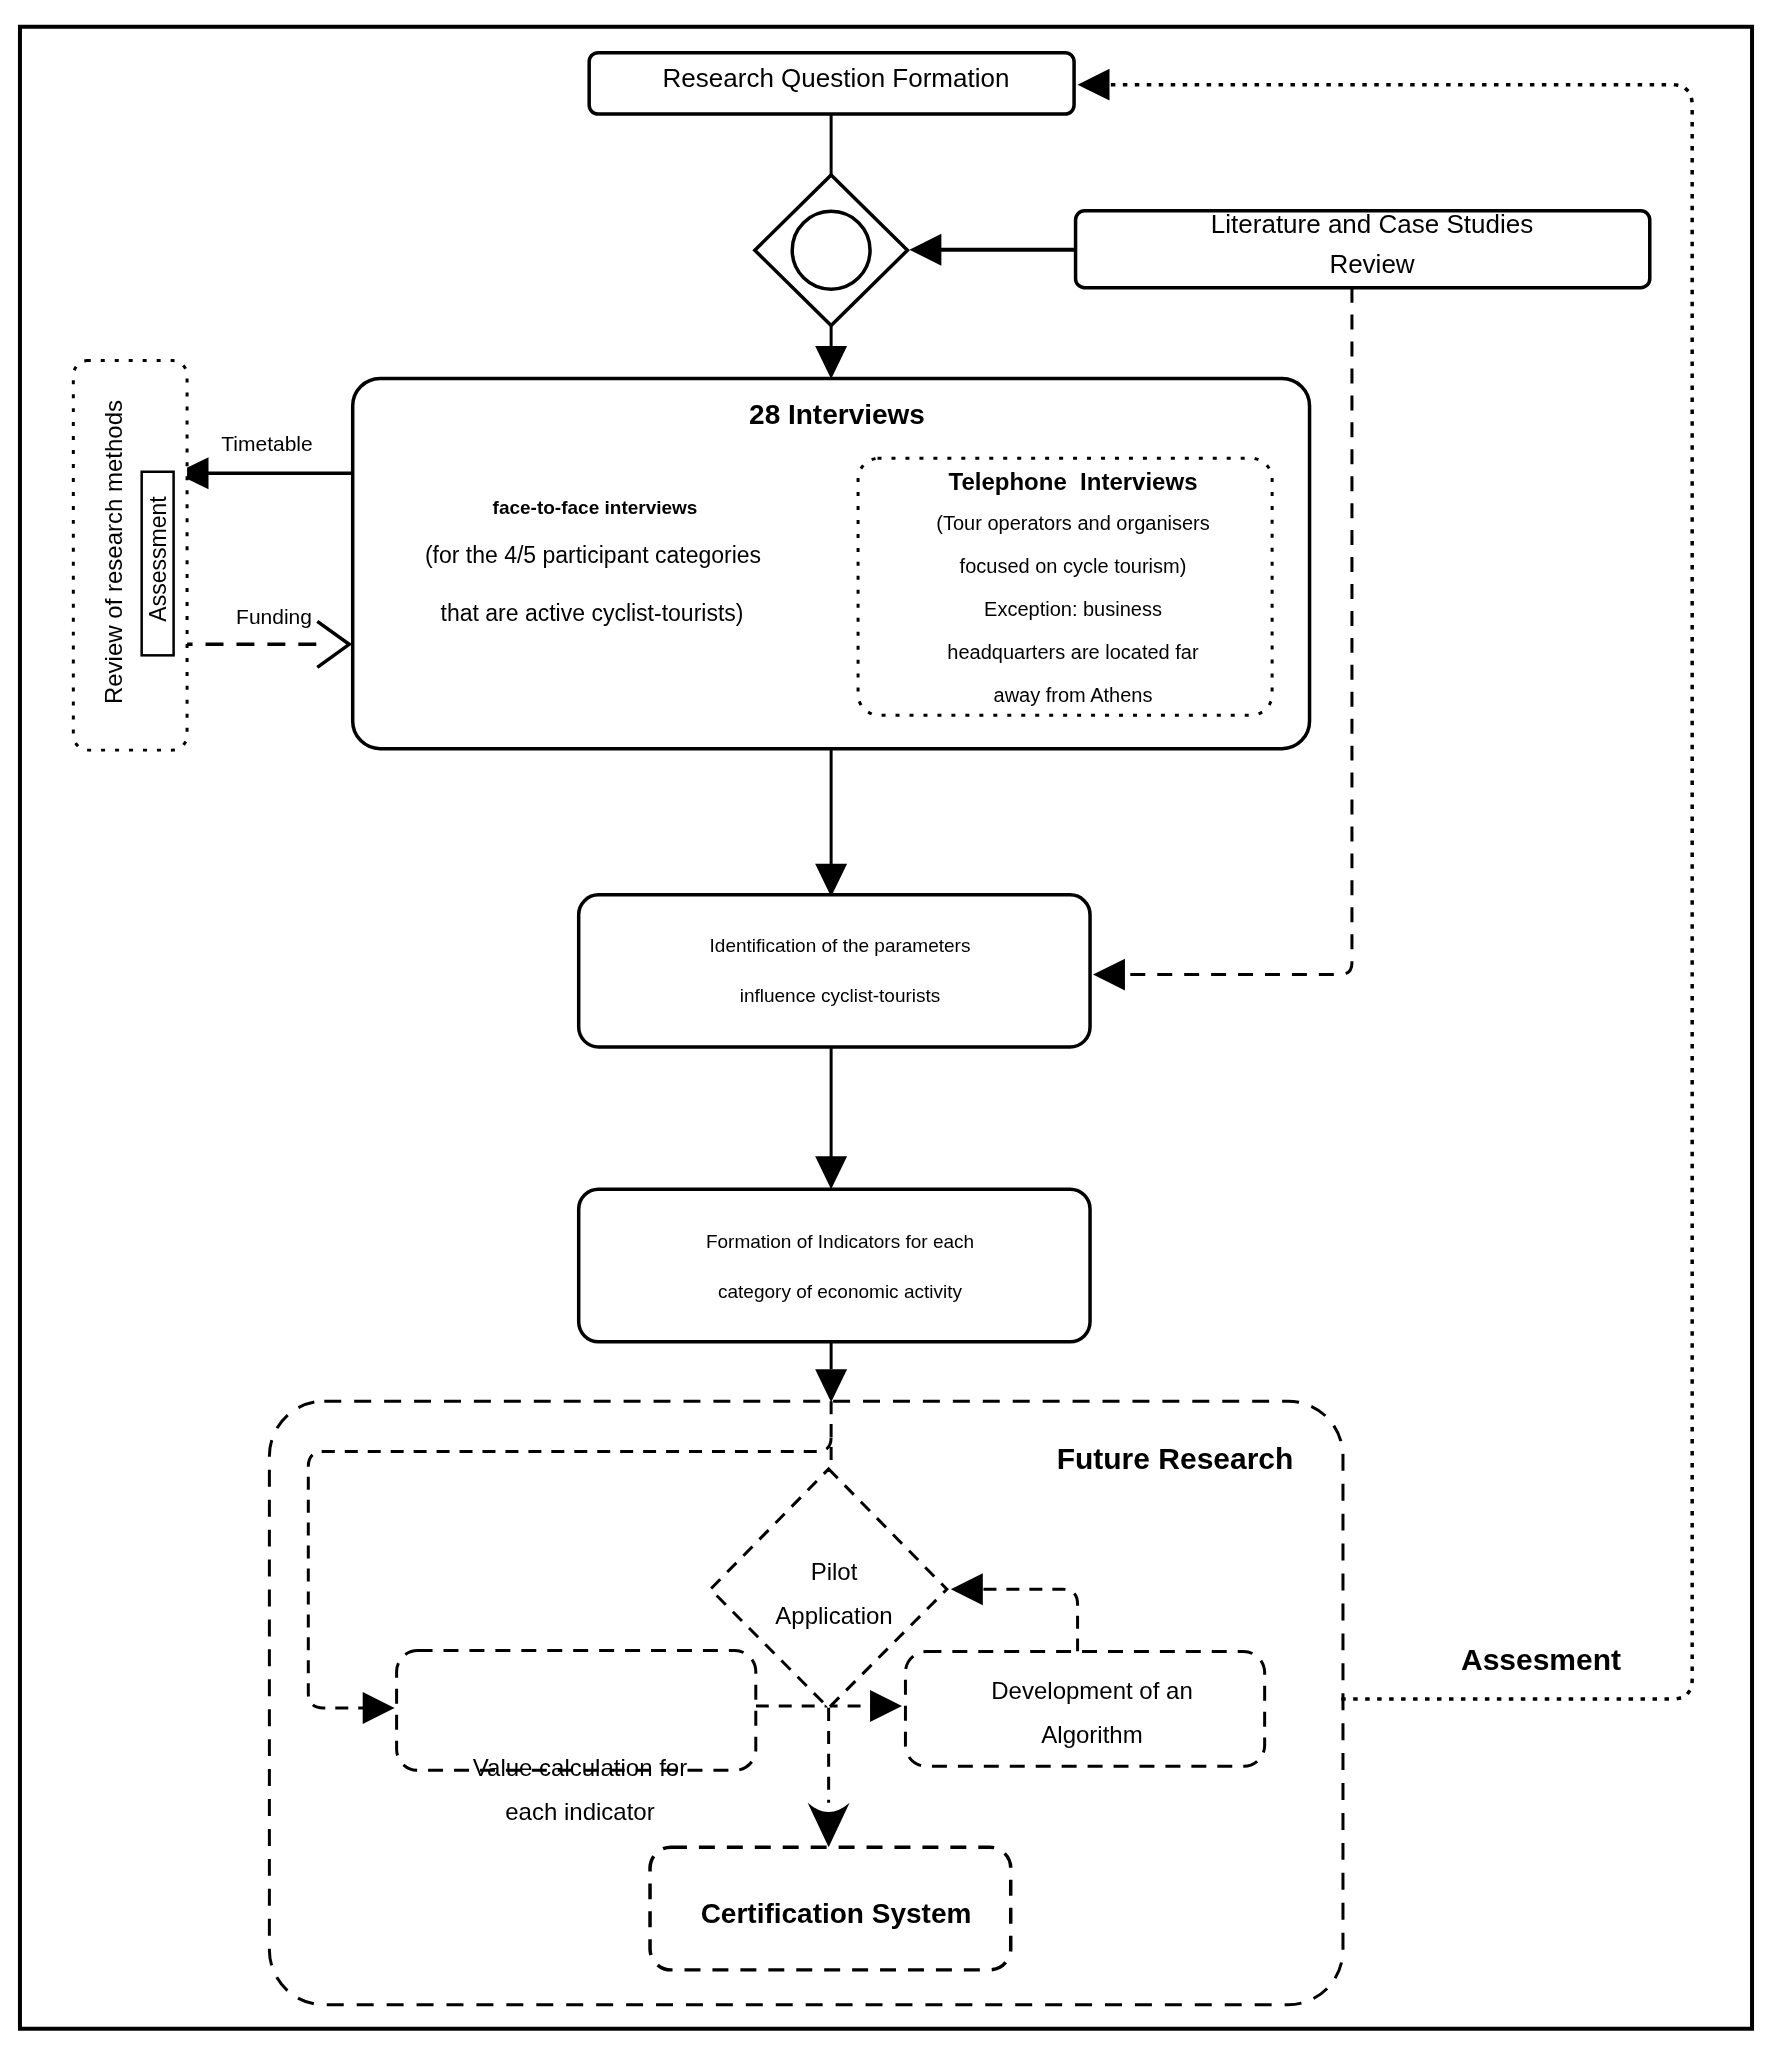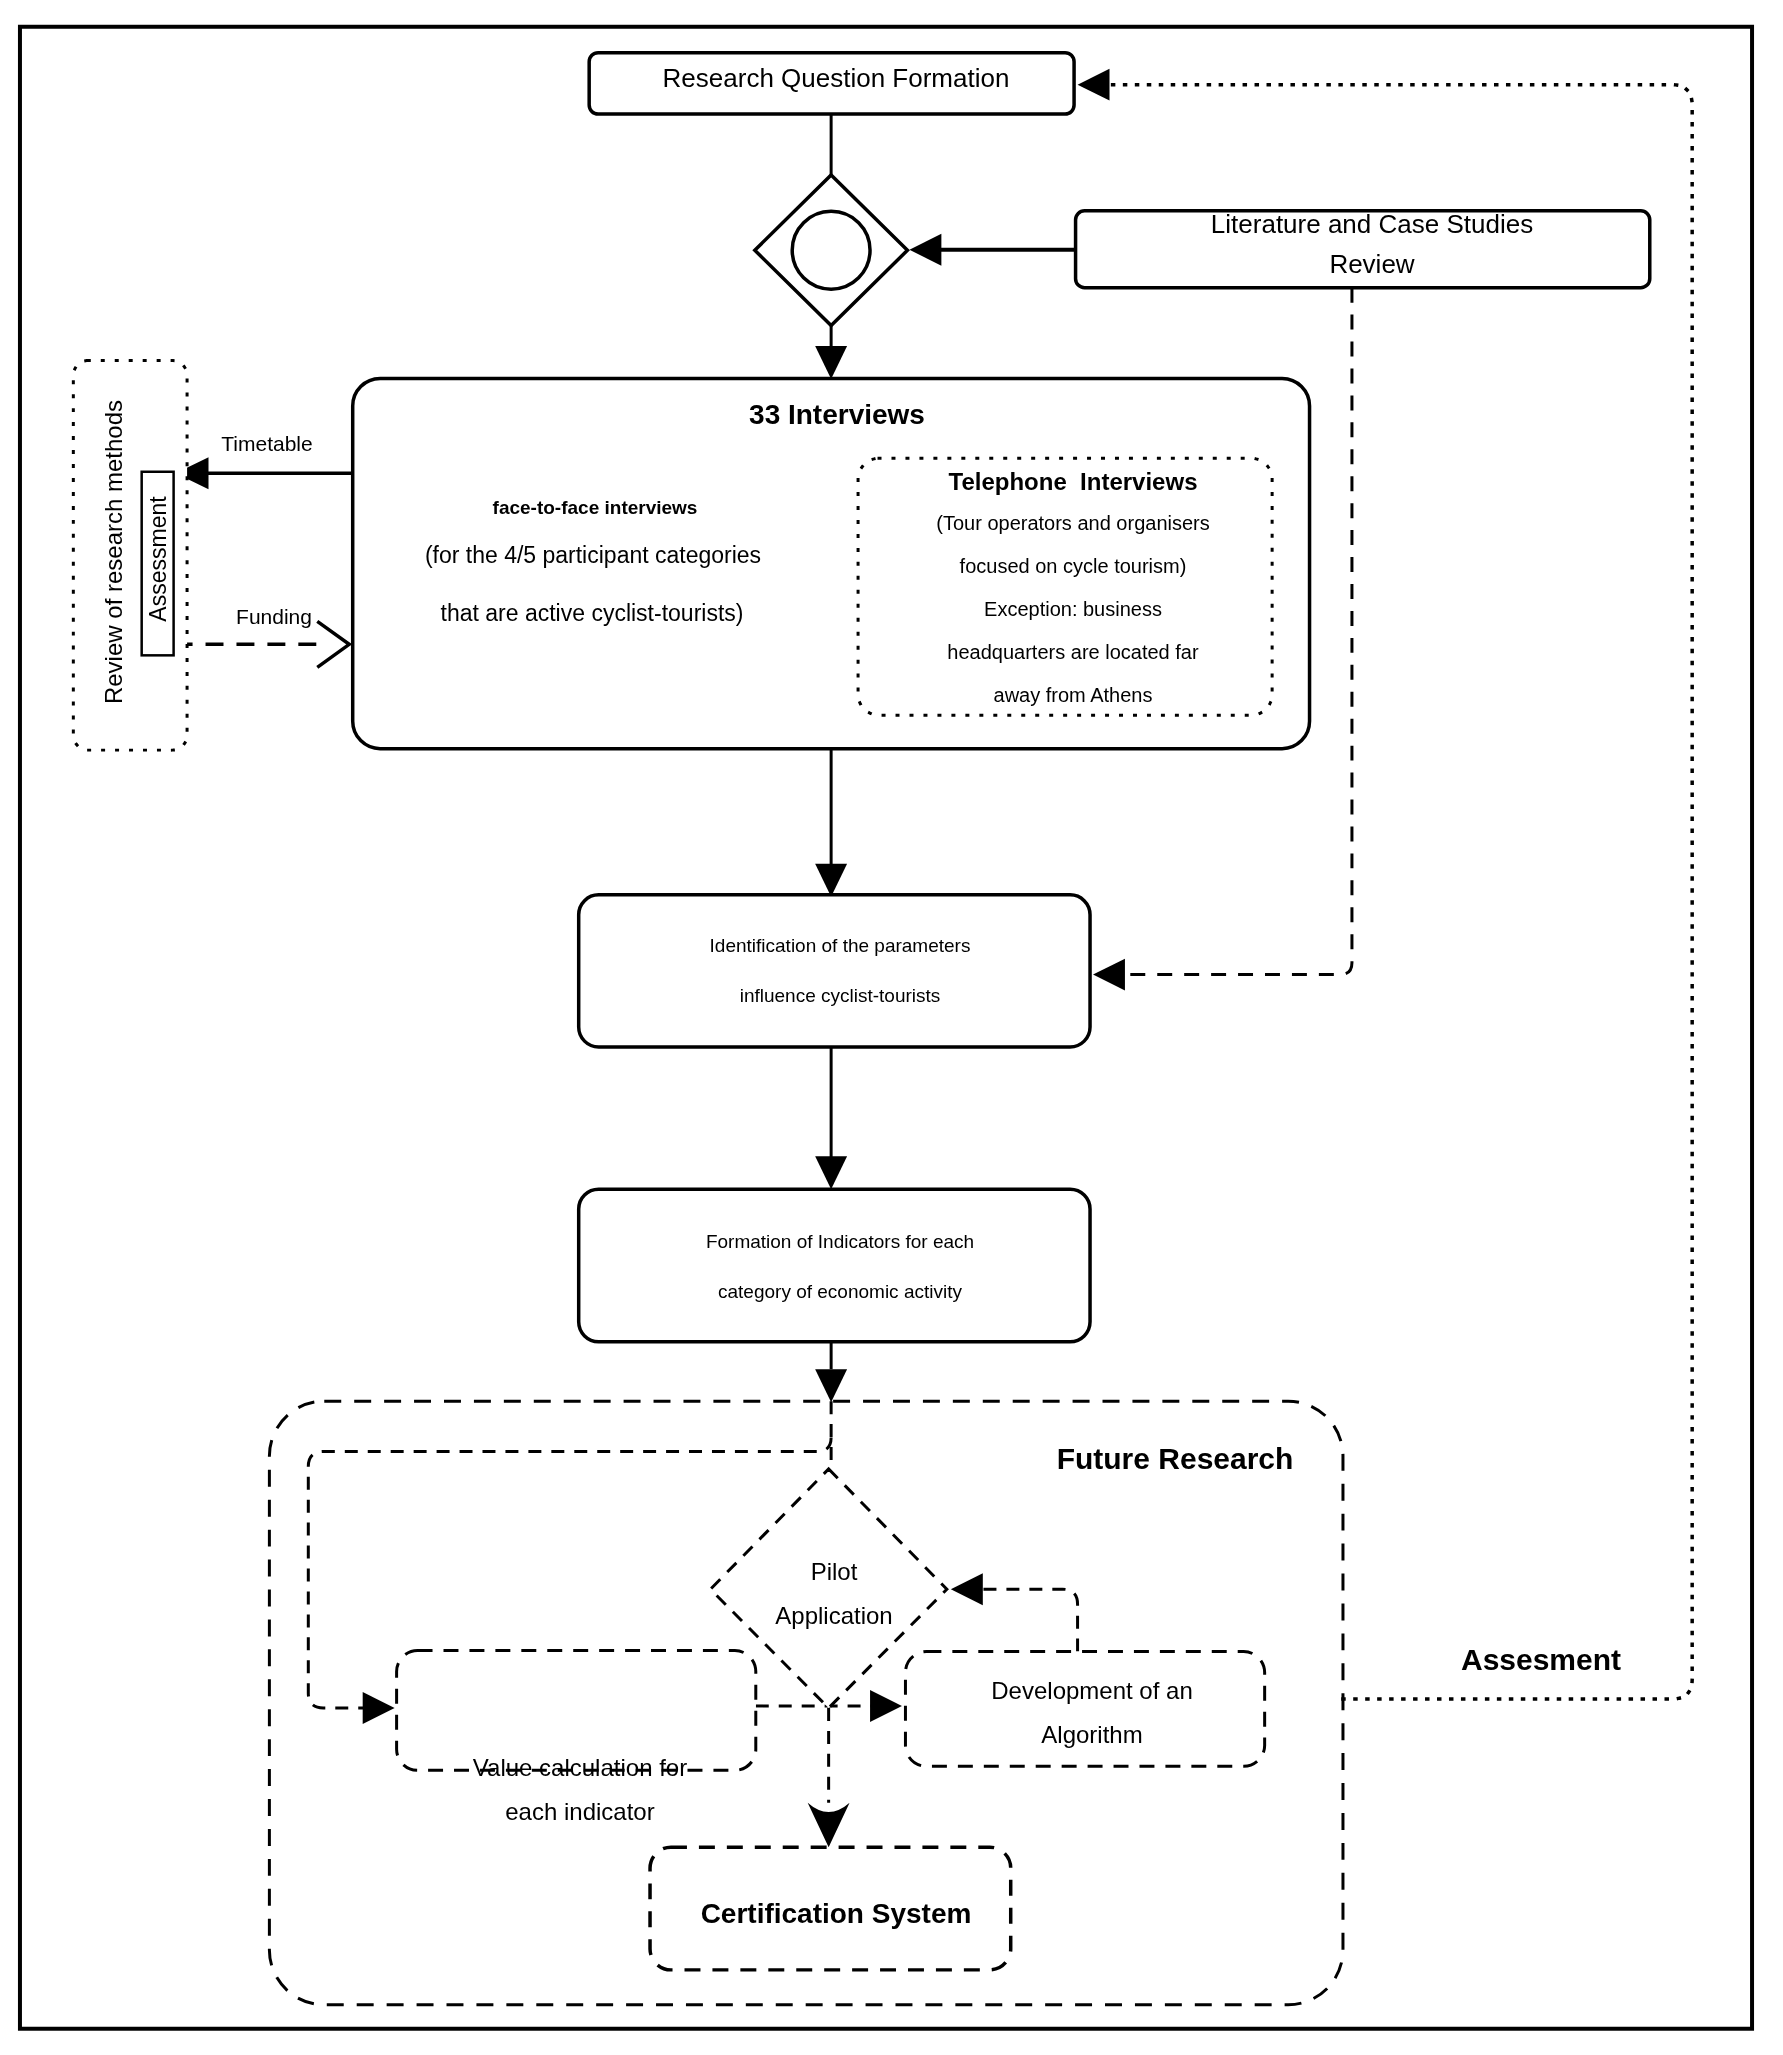--- a/index.html
+++ b/index.html
@@ -100,21 +100,21 @@
     <rect x="540" y="2795" width="2152" height="1210" rx="110" fill="none" stroke="#000" stroke-width="6" stroke-dasharray="34 26"></rect>
     <path d="M1661,2931 L1898,3172 L1661,3410 L1424,3172 Z" fill="#fff" stroke="#000" stroke-width="6" stroke-dasharray="26 20"></path>
     <rect x="795" y="3295" width="720" height="240" rx="42" fill="#fff" stroke="#000" stroke-width="6" stroke-dasharray="30 22"></rect>
     <rect x="1815" y="3297" width="720" height="230" rx="42" fill="#fff" stroke="#000" stroke-width="6" stroke-dasharray="30 22"></rect>
     <rect x="1303" y="3689" width="723" height="246" rx="42" fill="#fff" stroke="#000" stroke-width="7" stroke-dasharray="32 24"></rect>
   </svg>
 
   <div class="lbl f52" style="left:836px;top:78px;">Research Question Formation</div>
   <div class="lbl f52" style="left:1372px;top:244px;">Literature and Case Studies Review</div>
 
-  <div class="lbl f56 b" style="left:837px;top:415px;">33 Interviews</div>
+  <div class="lbl f56 b" style="left:837px;top:415px;">28 Interviews</div>
   <div class="lbl f50 b" style="left:595px;top:508px;">face-to-face interviews</div>
   <div class="lbl f46" style="left:593px;top:556px;">(for the 4/5 participant categories</div>
   <div class="lbl f46" style="left:592px;top:614px;">that are active cyclist-tourists)</div>
 
   <div class="lbl f48 b pre" style="left:1073px;top:482px;">Telephone  Interviews</div>
   <div class="lbl f44" style="left:1073px;top:609px;">(Tour operators and organisers
 focused on cycle tourism)
 Exception: business
 headquarters are located far
 away from Athens</div>

